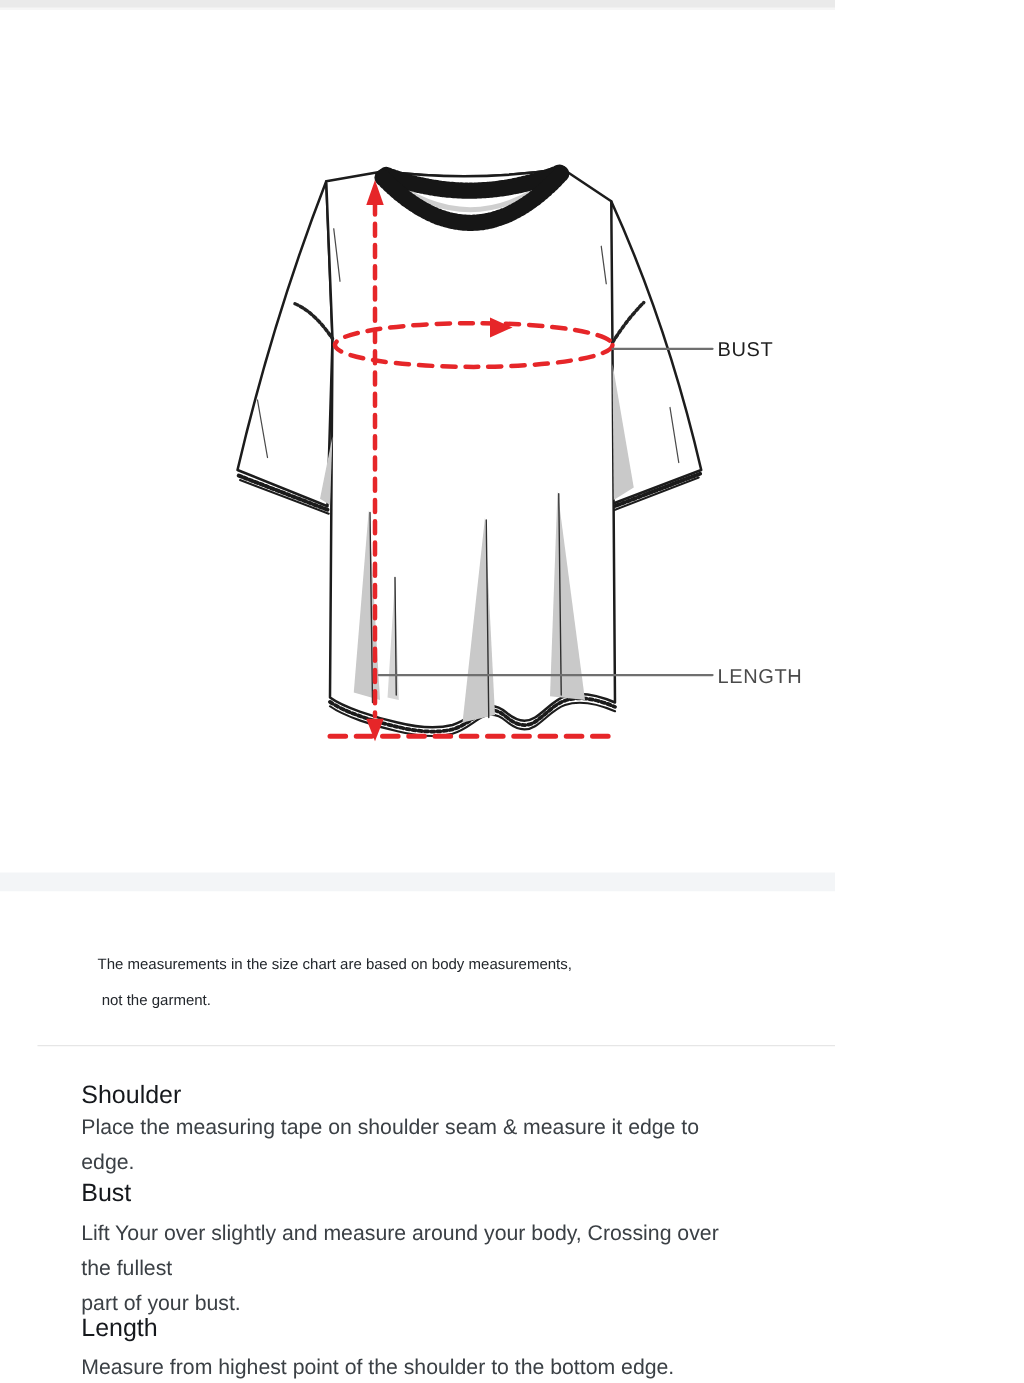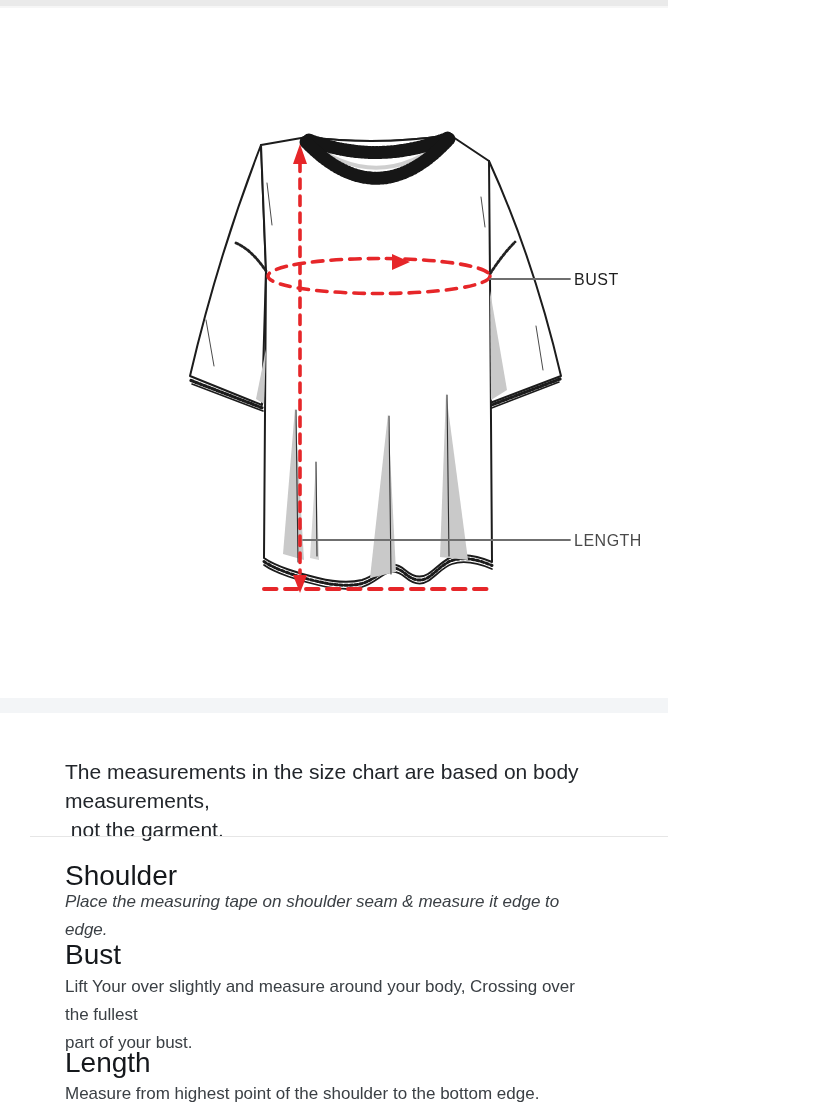--- a/index.html
+++ b/index.html
@@ -14,40 +14,40 @@
   .top-strip{
     position:absolute;top:0;left:0;width:819px;height:6px;
     background:#eaeaea;border-bottom:2px solid #f6f6f6;
   }
   .figure-wrap{position:absolute;top:0;left:0;width:819px;height:700px;}
   .section-band{
     position:absolute;top:698px;left:0;width:819px;height:15px;
     background:#f3f5f7;
   }
   .note{
-    position:absolute;top:757px;left:65px;right:60px;
-    font-size:21px;line-height:29px;color:#22262b;
+    position:absolute;top:757px;left:78px;right:60px;
+    font-size:12px;line-height:29px;color:#22262b;
     white-space:pre-wrap;
   }
   .divider{
     position:absolute;top:836px;left:30px;width:712px;height:1px;
     background:#e6e6e6;
   }
   .sec-title{
     position:absolute;left:65px;right:60px;
-    font-size:28px;line-height:24px;color:#15181c;font-weight:400;
+    font-size:20px;line-height:24px;color:#15181c;font-weight:400;
     white-space:pre-wrap;
   }
   .sec-desc{
     position:absolute;left:65px;right:70px;
     font-size:17px;line-height:28px;color:#3b4045;font-weight:400;
     white-space:pre-wrap;
   }
   #shoulder-title{top:864px;}
-  #shoulder-desc{top:888px;font-style:italic;}
+  #shoulder-desc{top:888px;}
   #bust-title{top:943px;}
   #bust-desc{top:973px;}
   #length-title{top:1051px;}
   #length-desc{top:1080px;}
   svg text{
     font-family:"Liberation Sans", sans-serif;
     letter-spacing:0.5px;
   }
 </style>
 </head>

